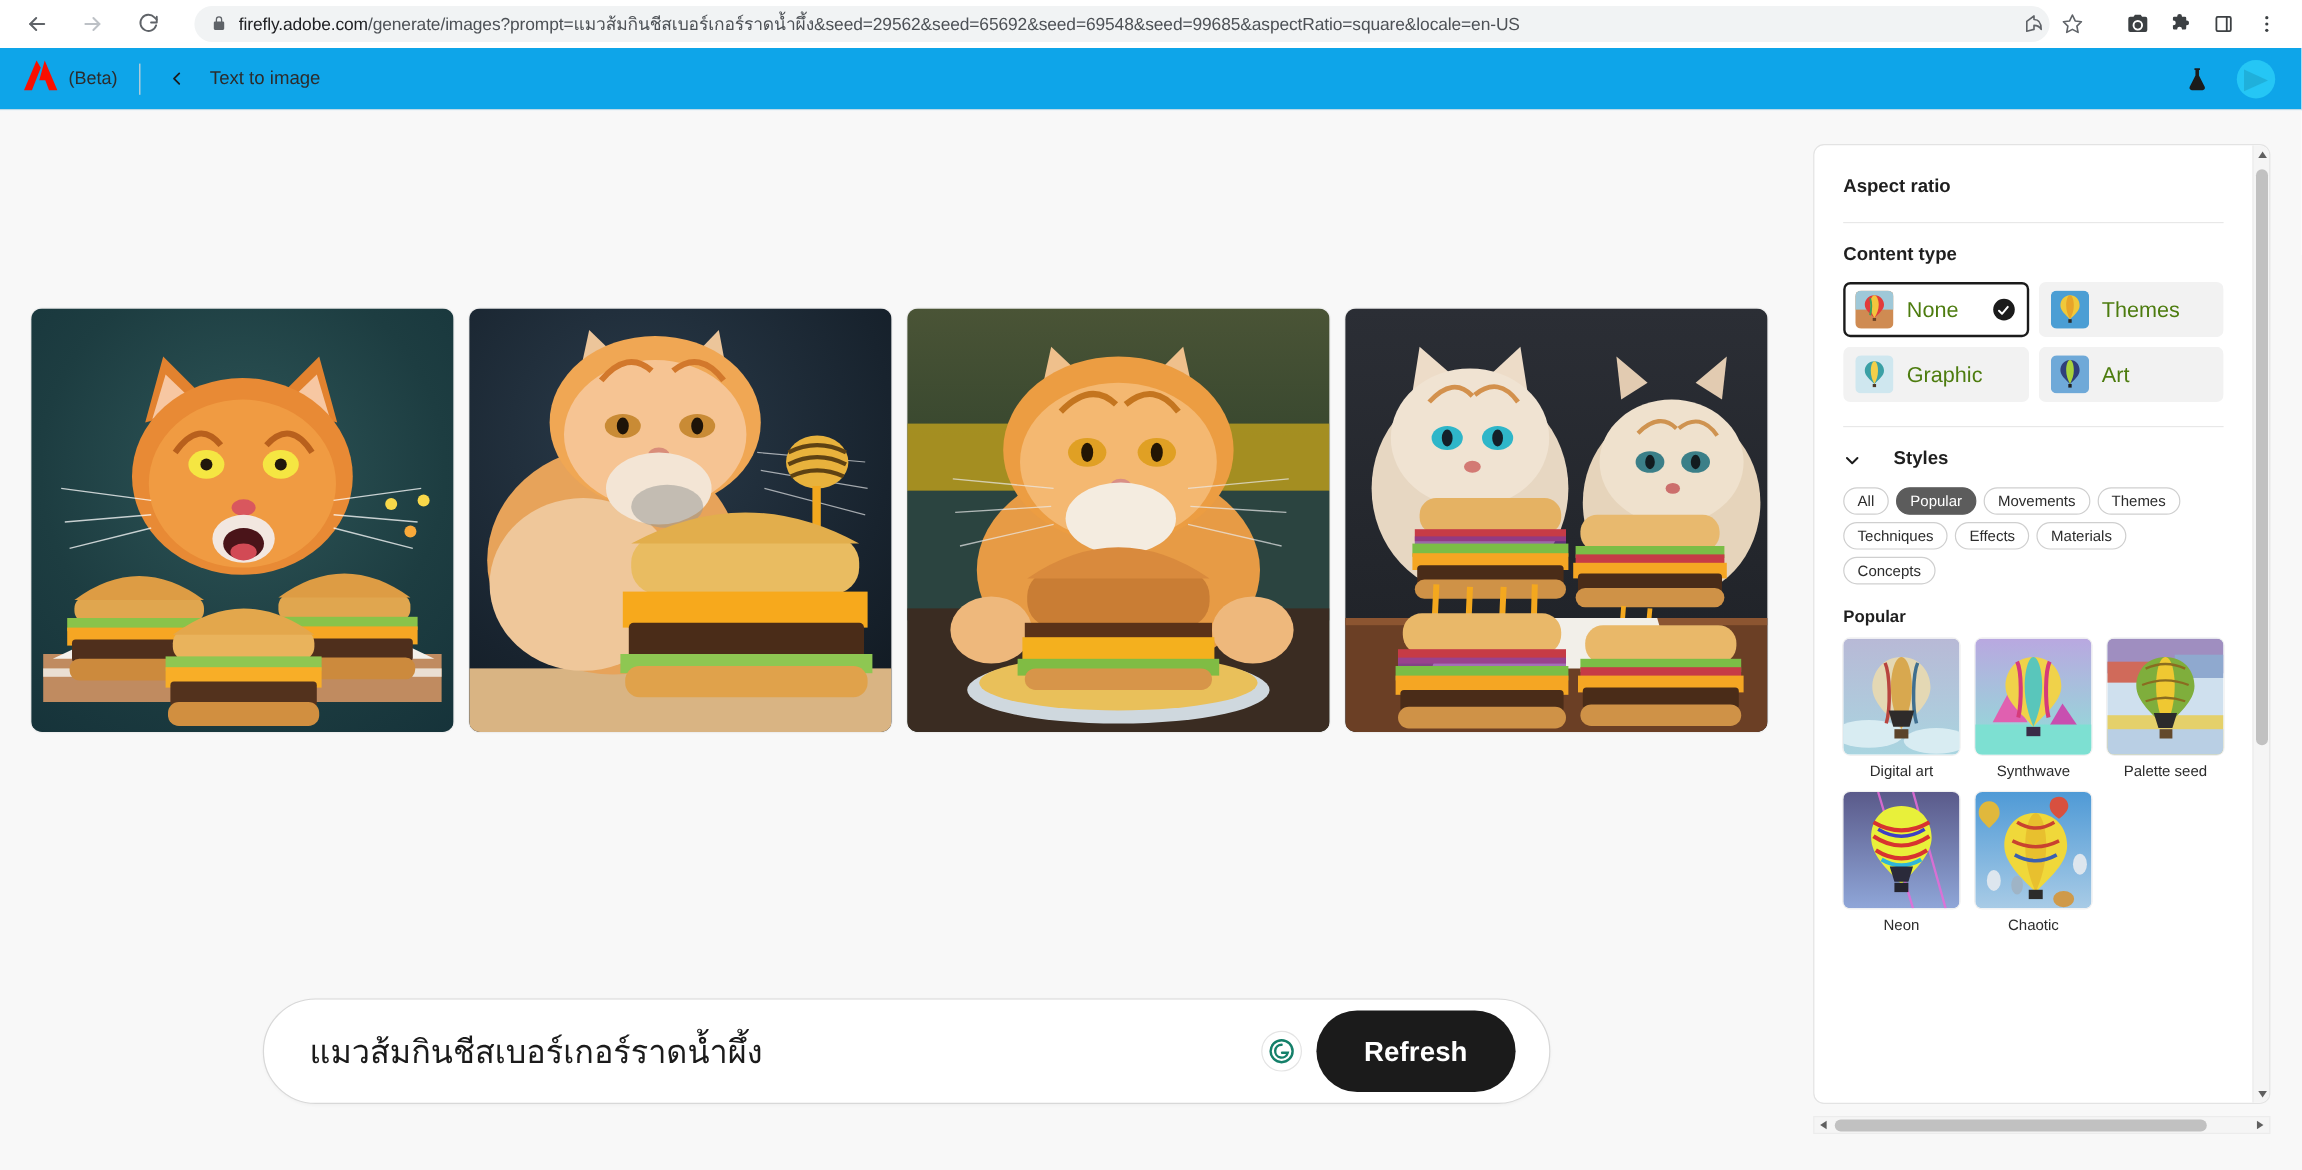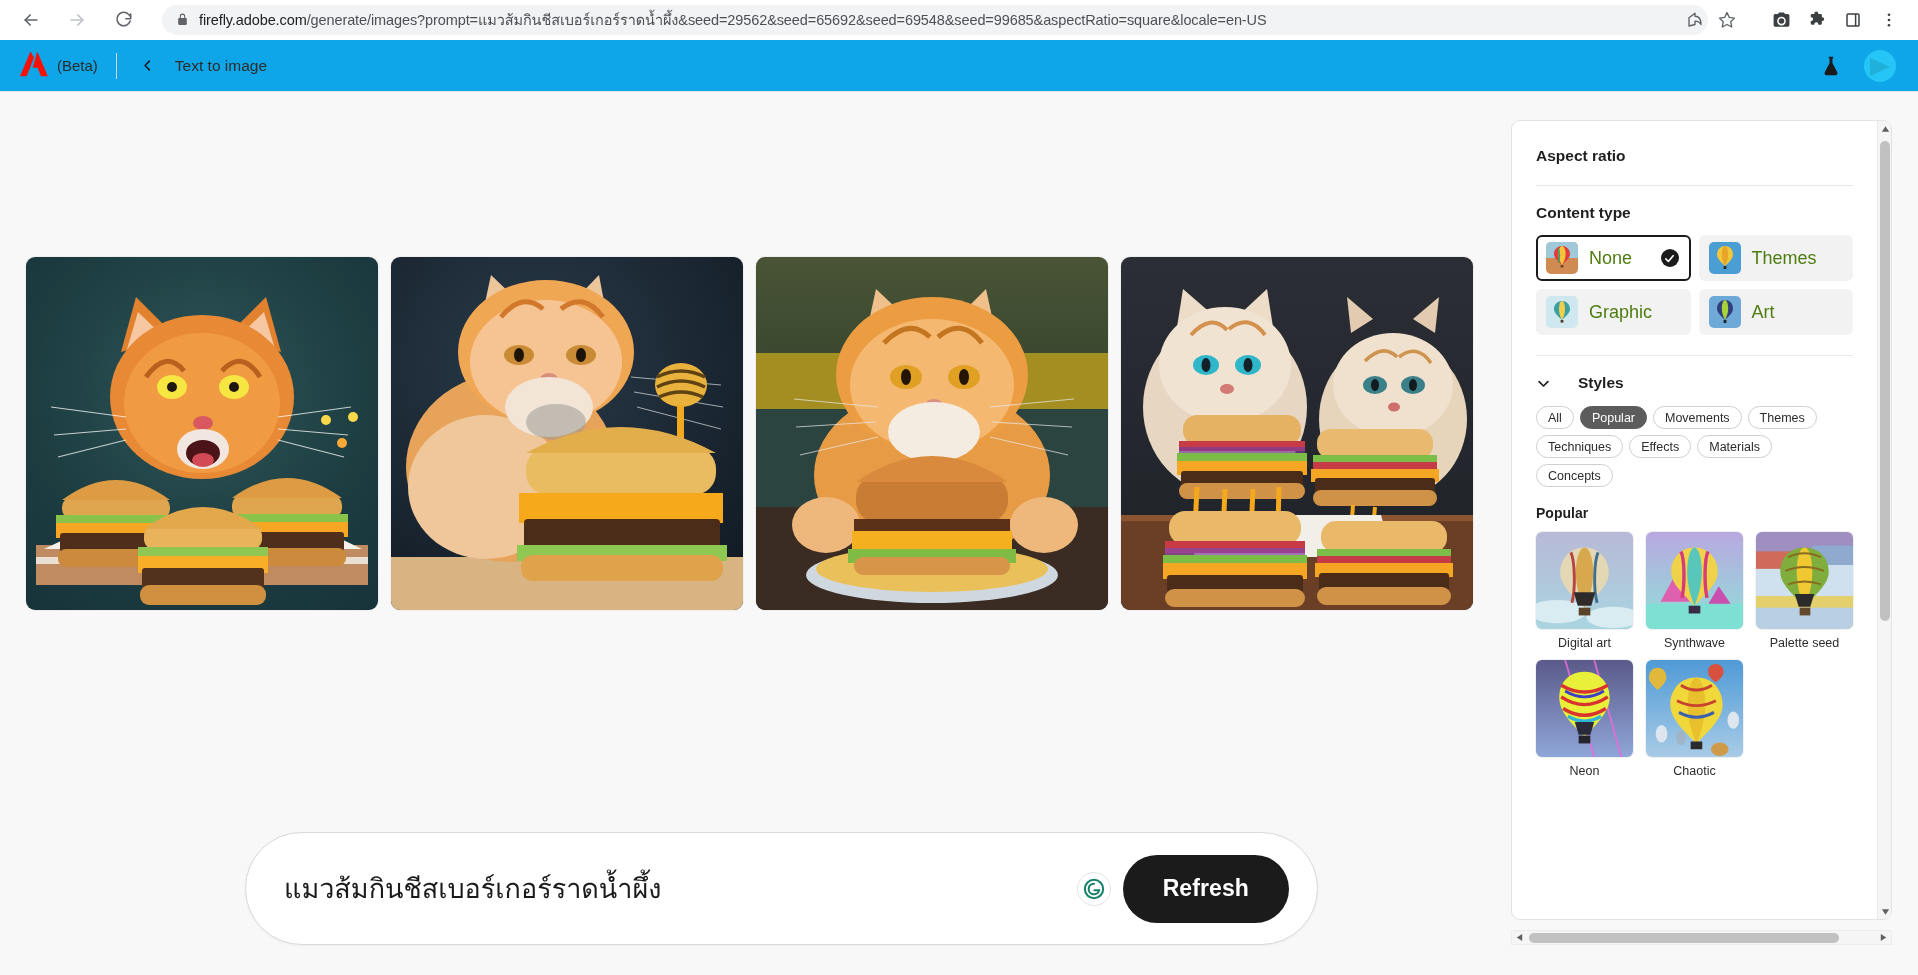--- a/index.html
+++ b/index.html
@@ -133,22 +133,22 @@
     position: relative;
     box-shadow: 0 0 0 1px rgba(0,0,0,0.04);
   }
 
   
   .art { position:absolute; inset:0; }
 
   
   .prompt-wrap {
     position: absolute;
-    left: 245px; top: 740px;
-    width: 1073px; height: 113px;
+    left: 219px; top: 740px;
+    width: 1073px; height: 88px;
     background: #ffffff;
     border: 1px solid #d8d8d8;
     border-radius: 57px;
     display: flex; align-items: center;
     padding: 0 28px 0 38px;
     box-shadow: 0 1px 3px rgba(0,0,0,0.04);
   }
   .prompt-text {
     flex: 1 1 auto;
     font-size: 27px;

